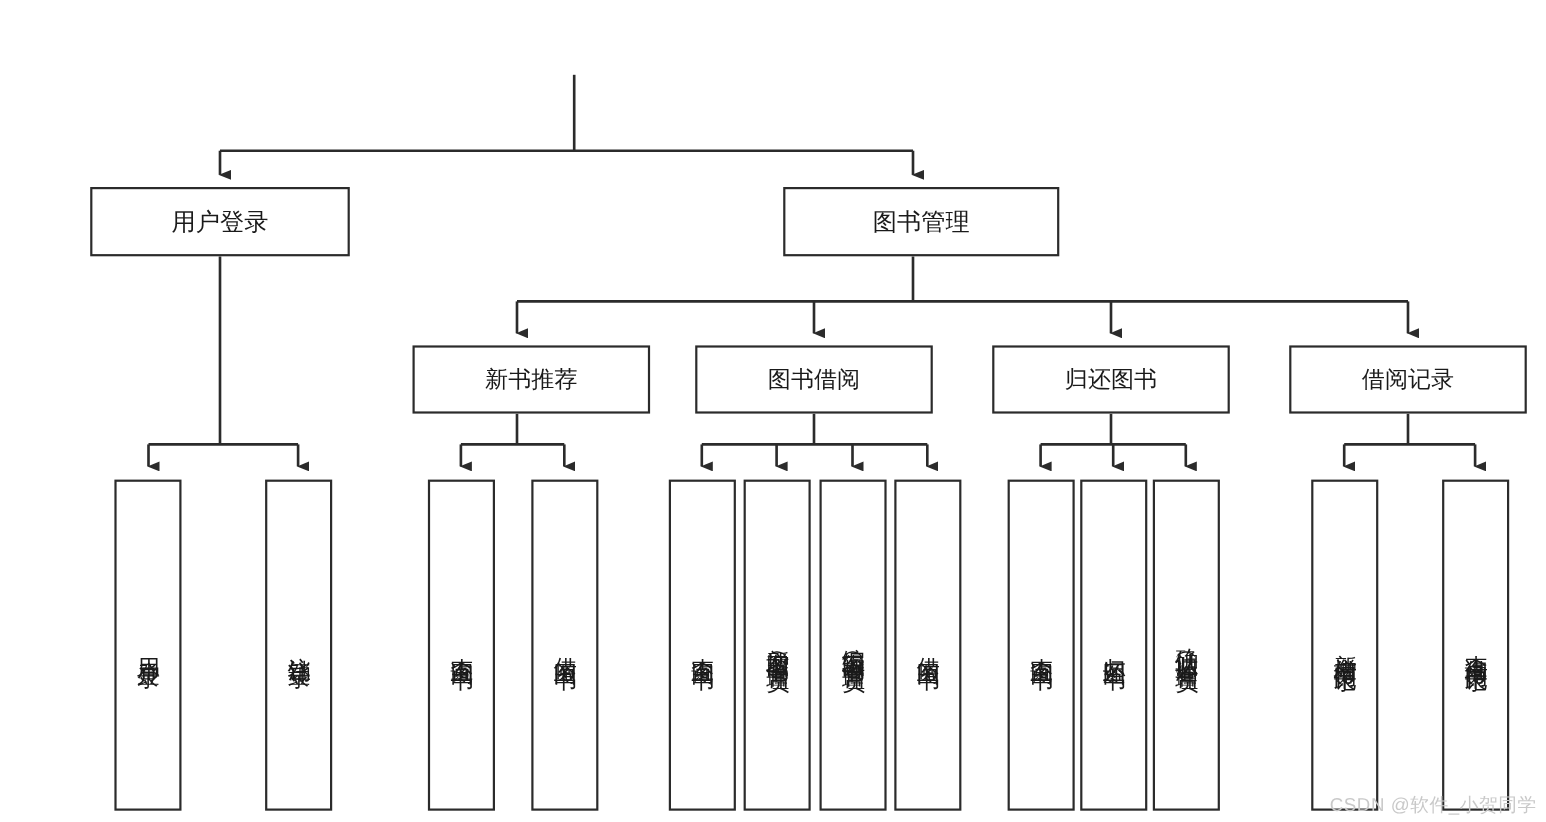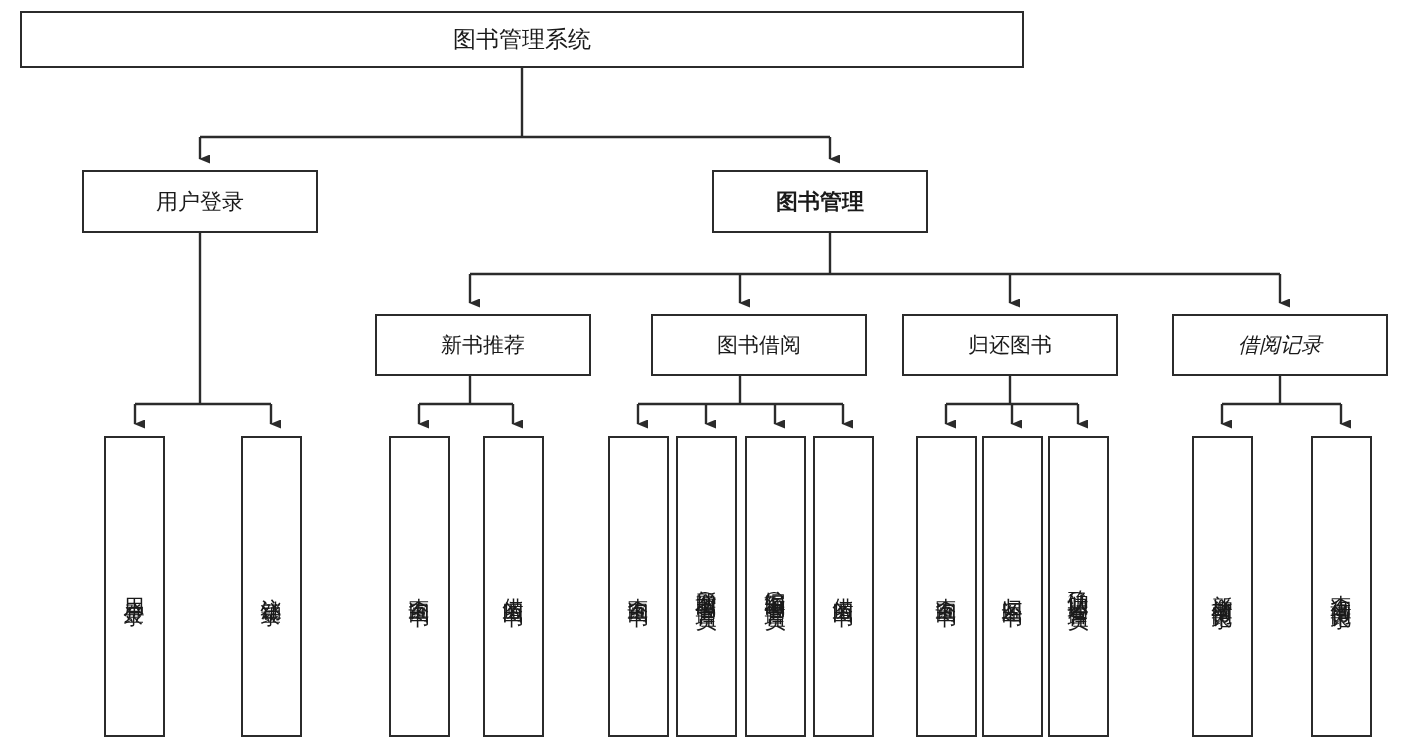--- a/index.html
+++ b/index.html
@@ -116,43 +116,40 @@
       <path d="M1012,404 L1012,424" marker-end="url(#arrow)"></path>
       <path d="M1078,404 L1078,424" marker-end="url(#arrow)"></path>
 
       <path d="M1280,376 L1280,404"></path>
       <path d="M1222,404 L1341,404"></path>
       <path d="M1222,404 L1222,424" marker-end="url(#arrow)"></path>
       <path d="M1341,404 L1341,424" marker-end="url(#arrow)"></path>
     </g>
   </svg>
 
-  <div class="node lvl0" id="root-node" style="left: 20px; top: 11px; width: 1004px; height: 57px;">
-    <span>图书管理系统</span>
-  </div>
 
   <div id="level1-container">
       <div class="node lvl1" style="left: 82px; top: 170px; width: 236px; height: 63px;">
         <span>用户登录</span>
       </div>
-      <div class="node lvl1" style="left: 712px; top: 170px; width: 216px; height: 63px; font-weight: bold;">
+      <div class="node lvl1" style="left: 712px; top: 170px; width: 251px; height: 63px;">
         <span>图书管理</span>
       </div>
     </div>
   <div id="level2-container">
       <div class="node lvl2" style="left: 362px; top: 314px; width: 216px; height: 62px; margin-left: 13px;">
         <span>新书推荐</span>
       </div>
-      <div class="node lvl2" style="left: 632px; top: 314px; width: 216px; height: 62px; margin-left: 19px;">
+      <div class="node lvl2" style="left: 632px; top: 314px; width: 216px; height: 62px;">
         <span>图书借阅</span>
       </div>
       <div class="node lvl2" style="left: 902px; top: 314px; width: 216px; height: 62px;">
         <span>归还图书</span>
       </div>
-      <div class="node lvl2" style="left: 1172px; top: 314px; width: 216px; height: 62px; font-style: italic;">
+      <div class="node lvl2" style="left: 1172px; top: 314px; width: 216px; height: 62px;">
         <span>借阅记录</span>
       </div>
     </div>
   <div id="leaves-container">
       <div class="leaf tall" style="left: 104px; top: 436px; width: 61px; height: 301px;">
         <span class="vtext">用户登录</span>
       </div>
       <div class="leaf tall" style="left: 241px; top: 436px; width: 61px; height: 301px;">
         <span class="vtext">注销登录</span>
       </div>
@@ -184,14 +181,15 @@
         <span class="vtext">确认归还（管理员）</span>
       </div>
       <div class="leaf tall" style="left: 1192px; top: 436px; width: 61px; height: 301px;">
         <span class="vtext">新增借阅记录</span>
       </div>
       <div class="leaf tall" style="left: 1311px; top: 436px; width: 61px; height: 301px;">
         <span class="vtext">查询借阅记录</span>
       </div>
     </div>
 
+  <div class="watermark">CSDN @软件_小贺同学</div>
 
 </div>
 
 </body></html>

